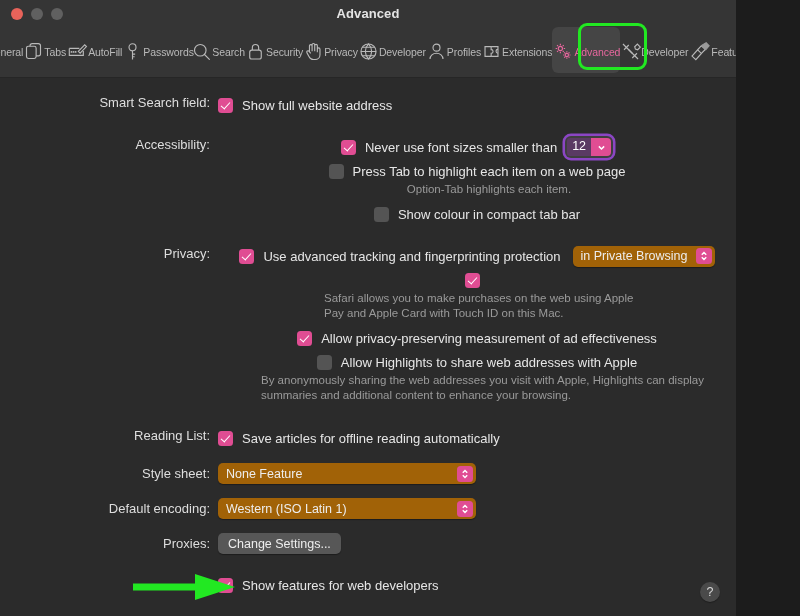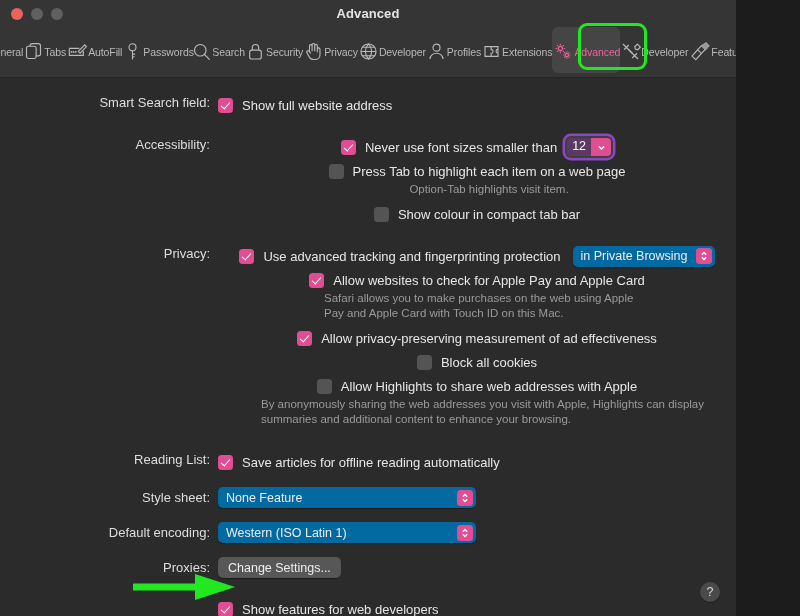--- a/index.html
+++ b/index.html
@@ -172,21 +172,21 @@
   .fontpop .chev {
     background: #e04d93;
     border-radius: 0 4px 4px 0;
     width: 20px; height: 18px;
     display: flex; align-items: center; justify-content: center;
   }
   .fontpop .chev svg { stroke: #fff; stroke-width: 2; fill: none; }
 
   
   .popup {
-    background: #0369a1;
+    background: #a16207;
     border-radius: 5px;
     height: 21px;
     display: inline-flex;
     align-items: center;
     justify-content: space-between;
     color: #ededed;
     font-size: 12.5px;
     padding: 0 3px 0 8px;
     box-shadow: 0 1px 1px rgba(0,0,0,.35);
   }
@@ -419,21 +419,21 @@
               <svg width="9" height="9" viewBox="0 0 12 12">
                   <path d="M2.5 4.5 6 8l3.5-3.5"></path>
                 </svg>
             </span>
           </span>
         </div>
         <div class="cbline">
           <span class="cb off"></span>
           <span class="cbtext">Press Tab to highlight each item on a web page</span>
         </div>
-        <div class="hint">Option-Tab highlights visit item.</div>
+        <div class="hint">Option-Tab highlights each item.</div>
         <div class="cbline" style="margin-top:6px">
           <span class="cb off"></span>
           <span class="cbtext">Show colour in compact tab bar</span>
         </div>
       </div>
     </div>
 
     <div class="gap-m"></div>
 
     <div class="row">
@@ -446,30 +446,25 @@
             <span class="txt">in Private Browsing</span>
             <span class="arrows">
               <svg width="10" height="12" viewBox="0 0 10 14">
                   <path d="M2.4 5.6 5 3l2.6 2.6M2.4 8.4 5 11l2.6-2.6"></path>
                 </svg>
             </span>
           </span>
         </div>
         <div class="cbline">
           <span class="cb on"></span>
-          <span class="cbtext">Allow websites to check for Apple Pay and Apple Card</span>
         </div>
         <div class="hint" style="max-width:330px">Safari allows you to make purchases on the web using Apple Pay and Apple Card with Touch ID on this Mac.</div>
         <div class="cbline" style="margin-top:6px">
           <span class="cb on"></span>
           <span class="cbtext">Allow privacy-preserving measurement of ad effectiveness</span>
-        </div>
-        <div class="cbline">
-          <span class="cb off"></span>
-          <span class="cbtext">Block all cookies</span>
         </div>
         <div class="cbline">
           <span class="cb off"></span>
           <span class="cbtext">Allow Highlights to share web addresses with Apple</span>
         </div>
         <div class="hint" style="max-width:456px">By anonymously sharing the web addresses you visit with Apple, Highlights can display summaries and additional content to enhance your browsing.</div>
       </div>
     </div>
 
     <div class="gap-l"></div>

